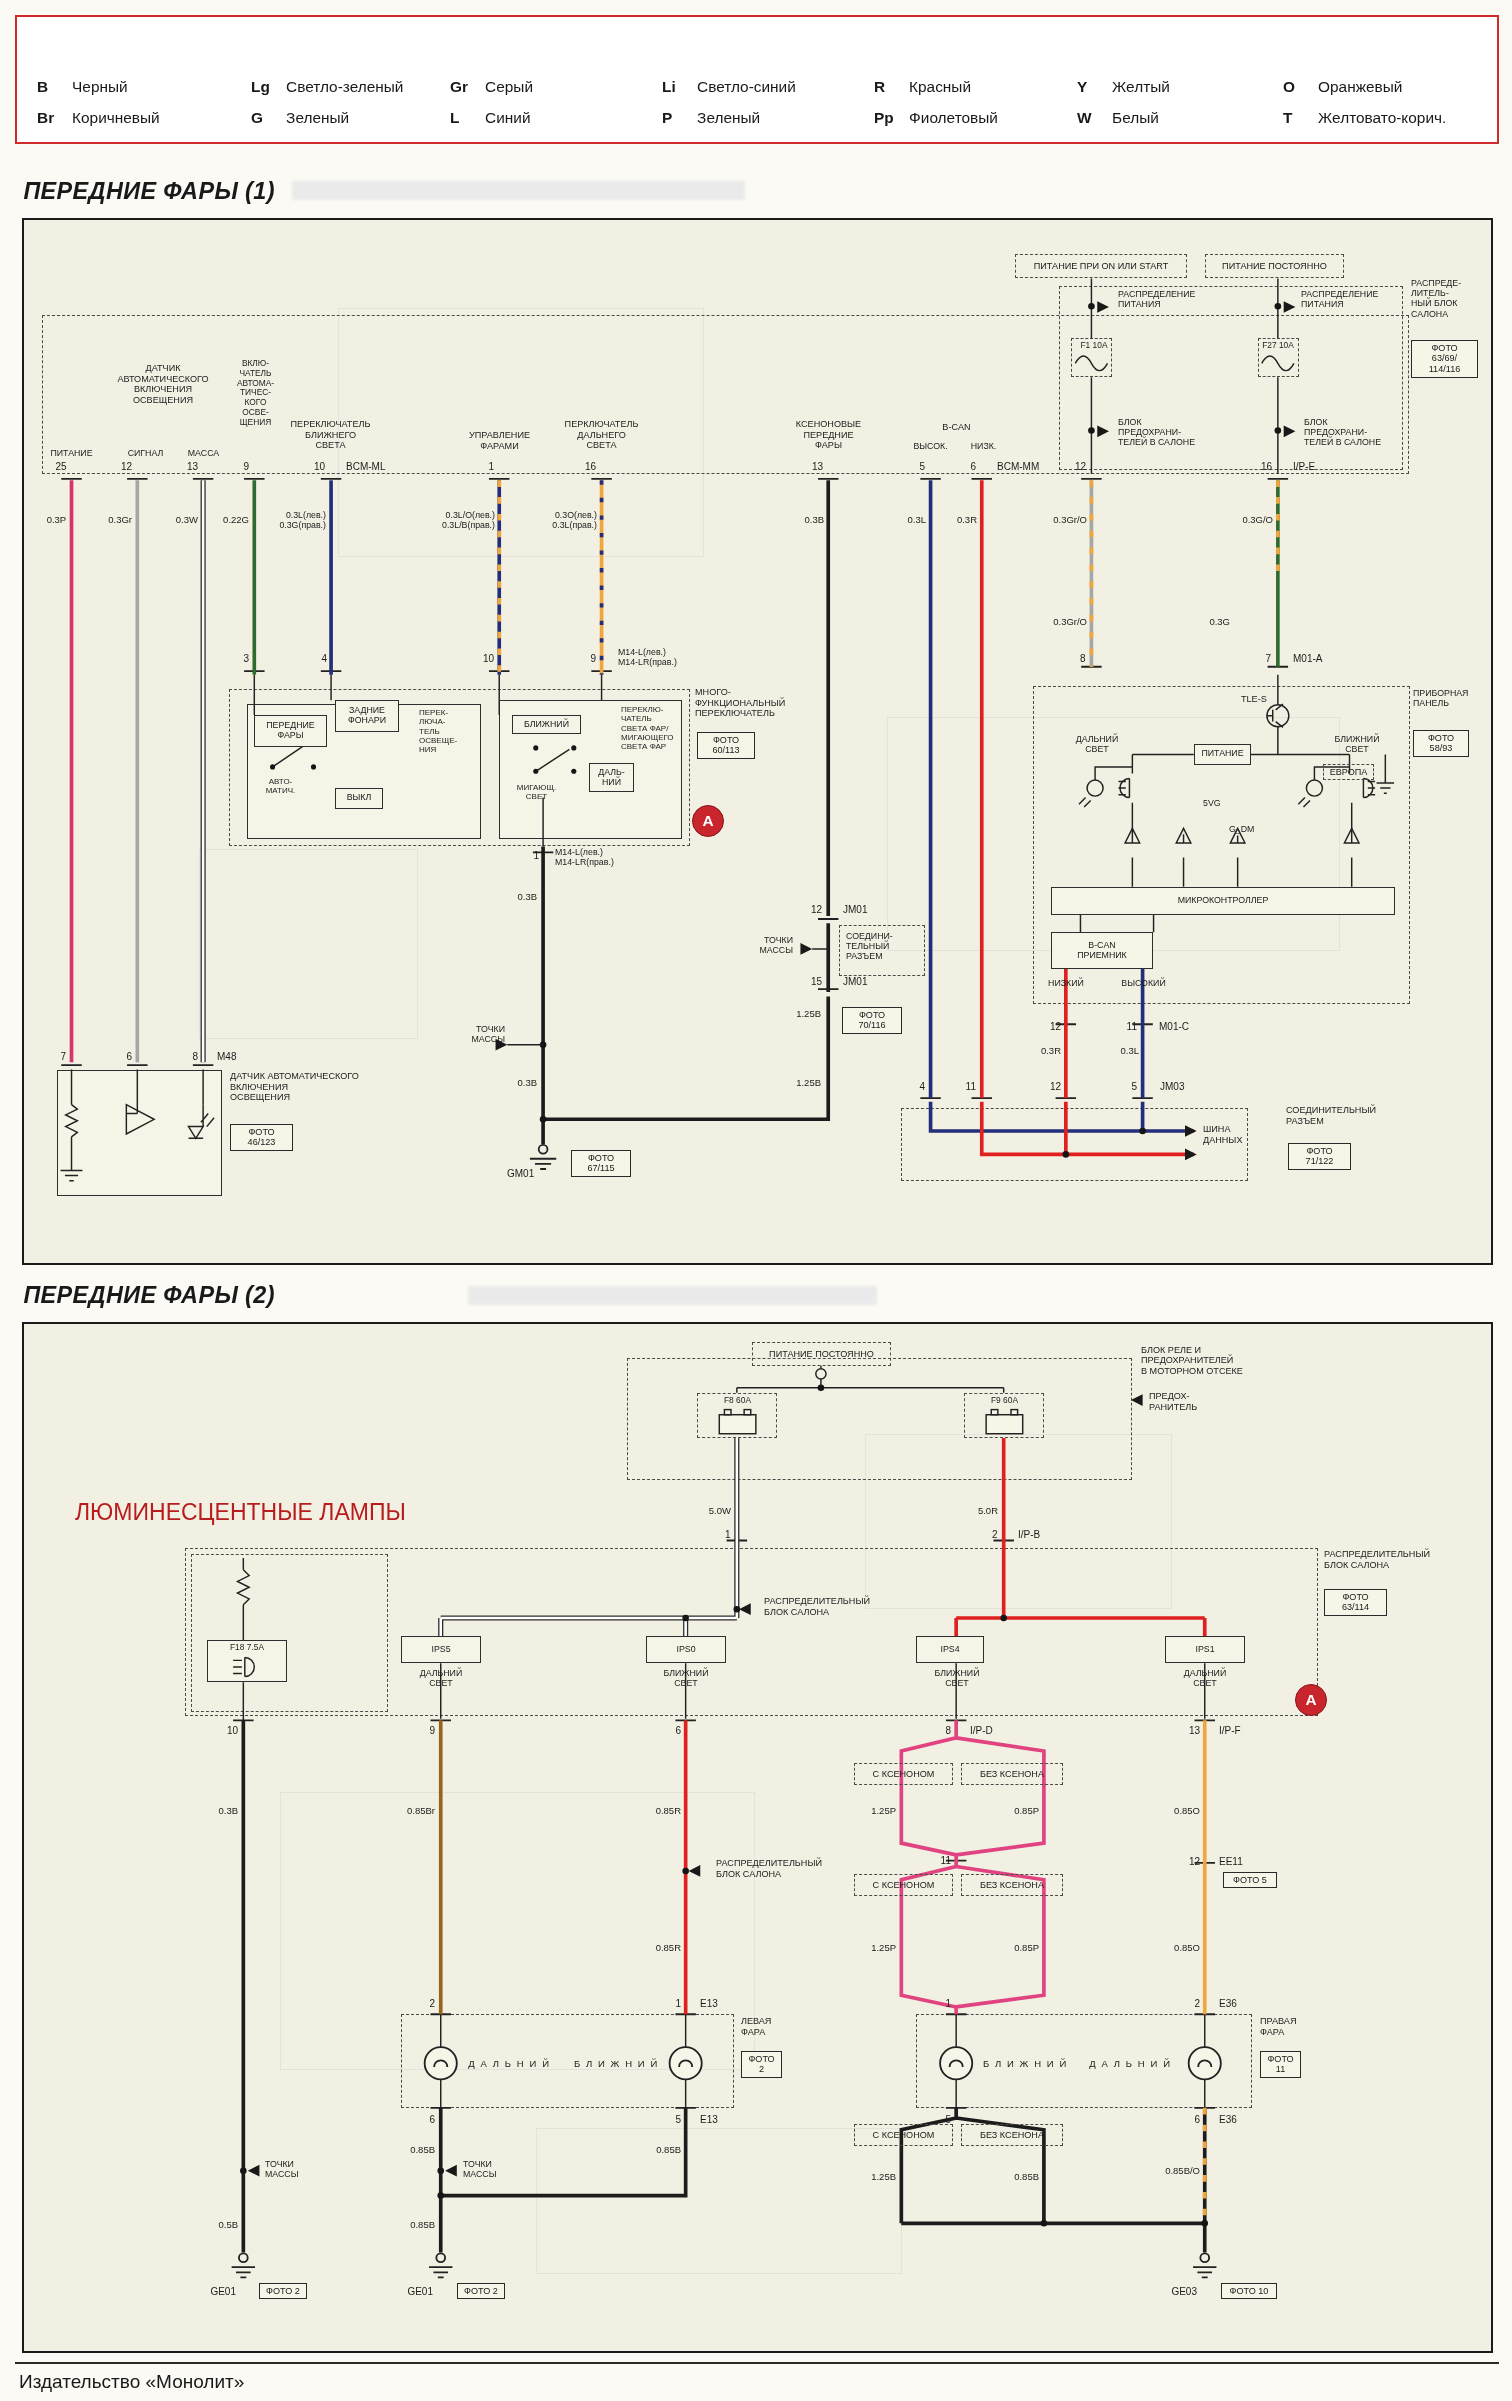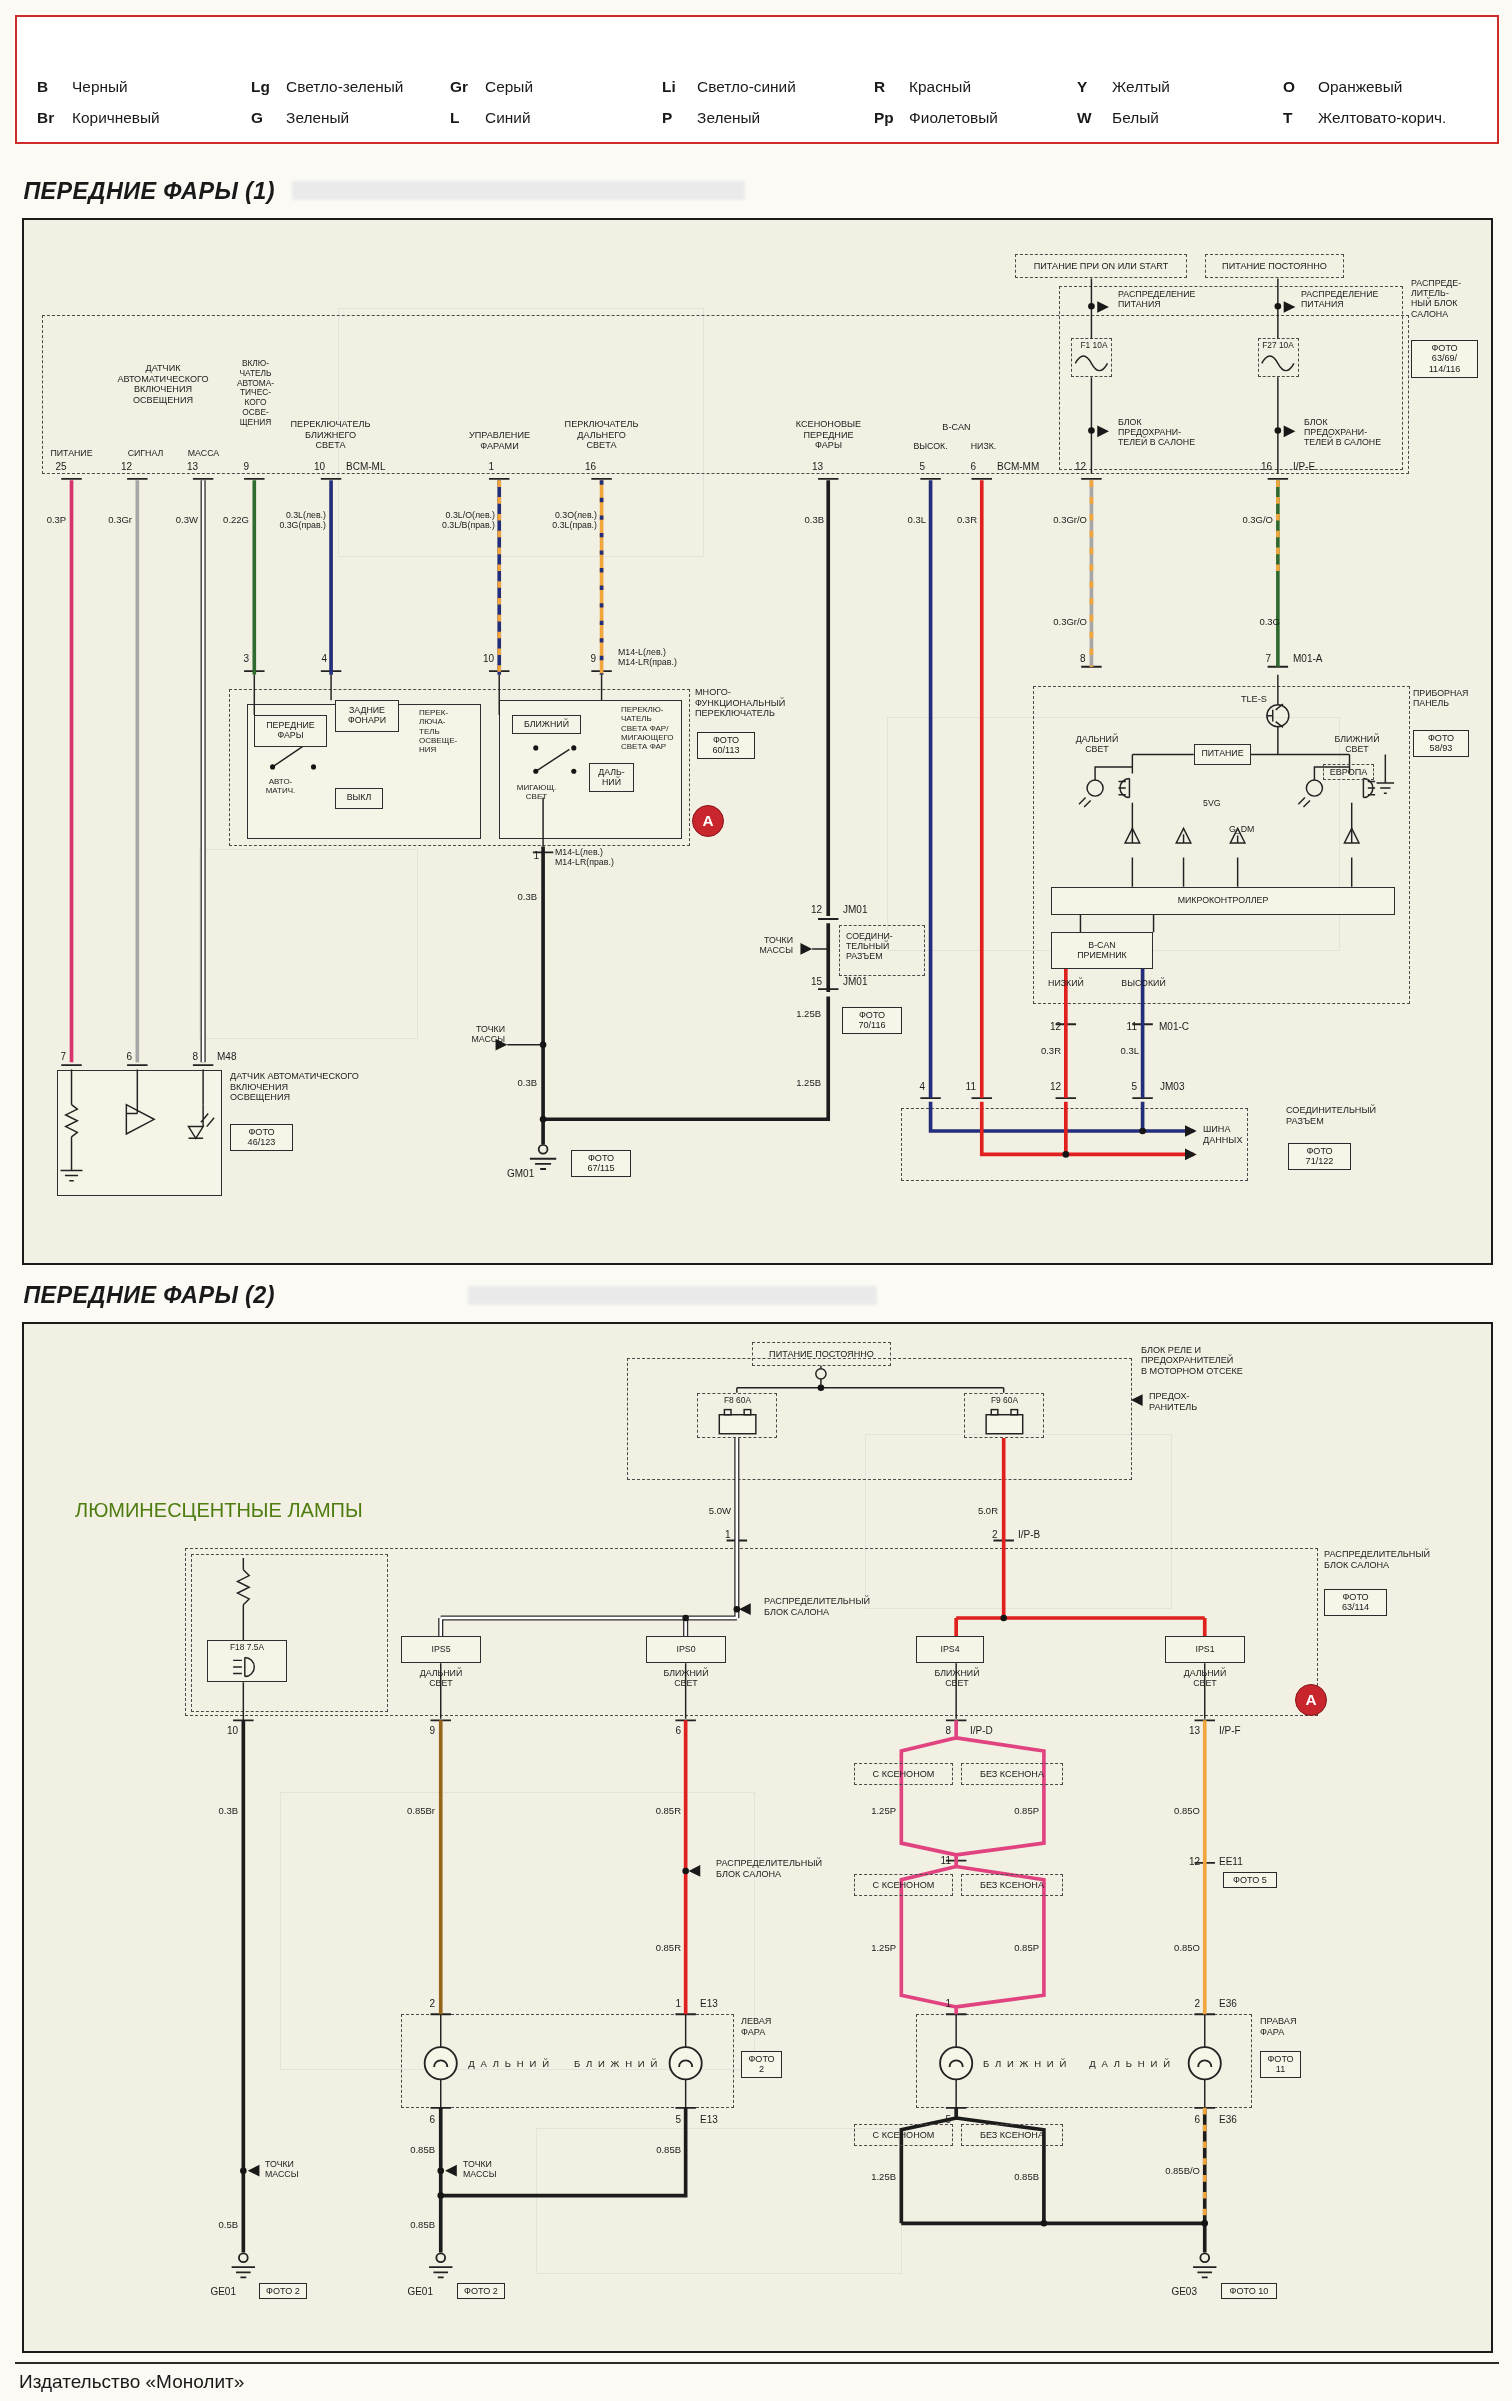--- a/index.html
+++ b/index.html
@@ -252,21 +252,21 @@
     <div class="lbl rt f12" style="left:407px;top:290px;width:64px">0.3L/O(лев.)
 0.3L/B(прав.)</div>
     <div class="lbl rt f12" style="left:510px;top:290px;width:63px">0.3O(лев.)
 0.3L(прав.)</div>
     <div class="lbl rt" style="left:768px;top:294px;width:32px">0.3B</div>
     <div class="lbl rt" style="left:870px;top:294px;width:32px">0.3L</div>
     <div class="lbl rt" style="left:921px;top:294px;width:32px">0.3R</div>
     <div class="lbl rt" style="left:1018px;top:294px;width:45px">0.3Gr/O</div>
     <div class="lbl rt" style="left:1204px;top:294px;width:45px">0.3G/O</div>
     <div class="lbl rt" style="left:1016px;top:396px;width:47px">0.3Gr/O</div>
-    <div class="lbl rt" style="left:1222px;top:396px;width:34px">0.3G</div>
+    <div class="lbl rt" style="left:1172px;top:396px;width:34px">0.3G</div>
 
     <div class="pin rt" style="left:206px;top:433px;width:19px">3</div>
     <div class="pin rt" style="left:284px;top:433px;width:19px">4</div>
     <div class="pin rt" style="left:448px;top:433px;width:22px">10</div>
     <div class="pin rt" style="left:550px;top:433px;width:22px">9</div>
     <div class="lbl f12" style="left:594px;top:427px;width:95px">M14-L(лев.)
 M14-LR(прав.)</div>
     <div class="pin rt" style="left:1041px;top:433px;width:20.5px">8</div>
     <div class="pin rt" style="left:1228px;top:433px;width:19px">7</div>
     <div class="pin bd" style="left:1269px;top:433px">M01-A</div>
@@ -469,21 +469,21 @@
     </svg>
 
     <div class="dlab" style="left:728px;top:17.5px;width:139px;height:24px">ПИТАНИЕ ПОСТОЯННО</div>
     <div class="lbl f125" style="left:1117px;top:20.5px;width:175px">БЛОК РЕЛЕ И
 ПРЕДОХРАНИТЕЛЕЙ
 В МОТОРНОМ ОТСЕКЕ</div>
     <div class="lbl f125" style="left:1125px;top:67px;width:80px">ПРЕДОХ-
 РАНИТЕЛЬ</div>
     <div class="lbl f115 c" style="left:676px;top:72px;width:75px">F8 60A</div>
     <div class="lbl f115 c" style="left:943px;top:72px;width:75px">F9 60A</div>
-    <div class="lbl bd" style="left:51px;top:175px;font-size:20px;width:380px;color:#4d7c0f;white-space:nowrap">ЛЮМИНЕСЦЕНТНЫЕ ЛАМПЫ</div>
+    <div class="lbl bd" style="left:51px;top:175px;font-size:23px;width:380px;color:#b91c1c;white-space:nowrap">ЛЮМИНЕСЦЕНТНЫЕ ЛАМПЫ</div>
 
     <div class="lbl rt" style="left:670px;top:181px;width:37px">5.0W</div>
     <div class="lbl rt" style="left:939px;top:181px;width:35px">5.0R</div>
     <div class="pin rt" style="left:689px;top:205px;width:17.5px">1</div>
     <div class="pin rt" style="left:956px;top:205px;width:17.5px">2</div>
     <div class="pin bd" style="left:994px;top:205px">I/P-B</div>
 
     <div class="lbl f125" style="left:1300px;top:225px;width:150px">РАСПРЕДЕЛИТЕЛЬНЫЙ
 БЛОК САЛОНА</div>
     <div class="photo" style="left:1300px;top:265px;width:63px">ФОТО

